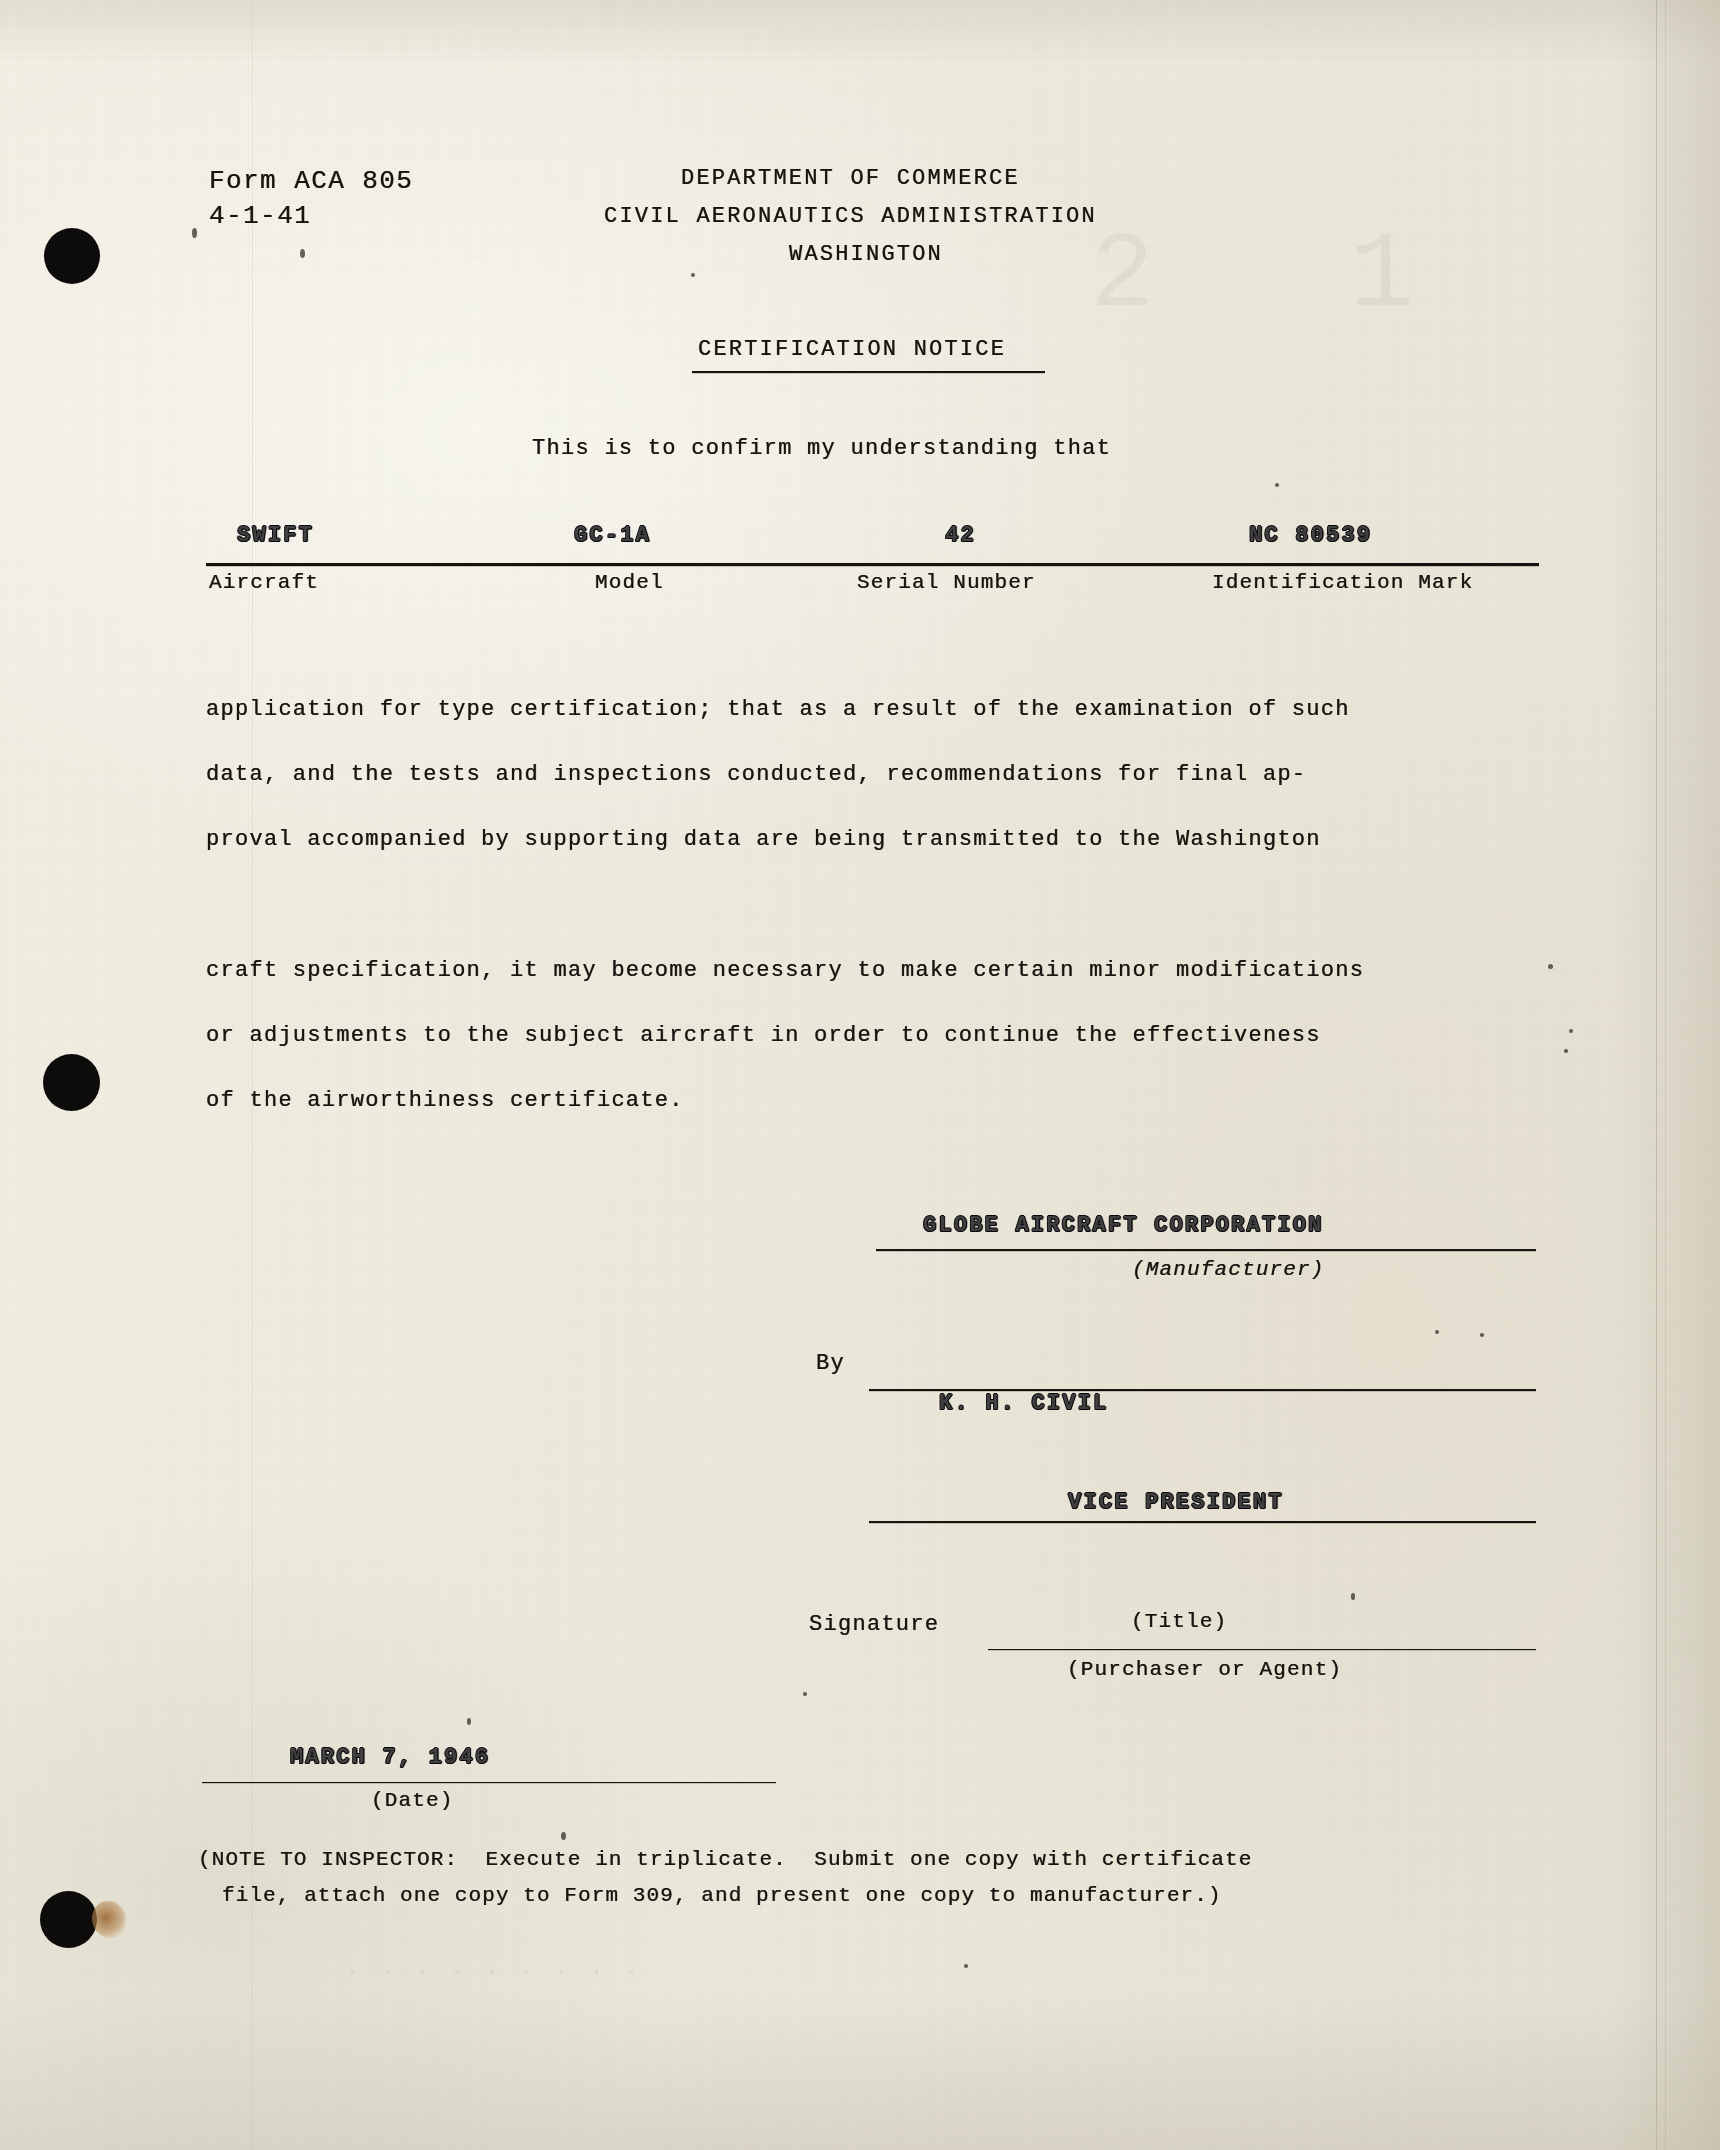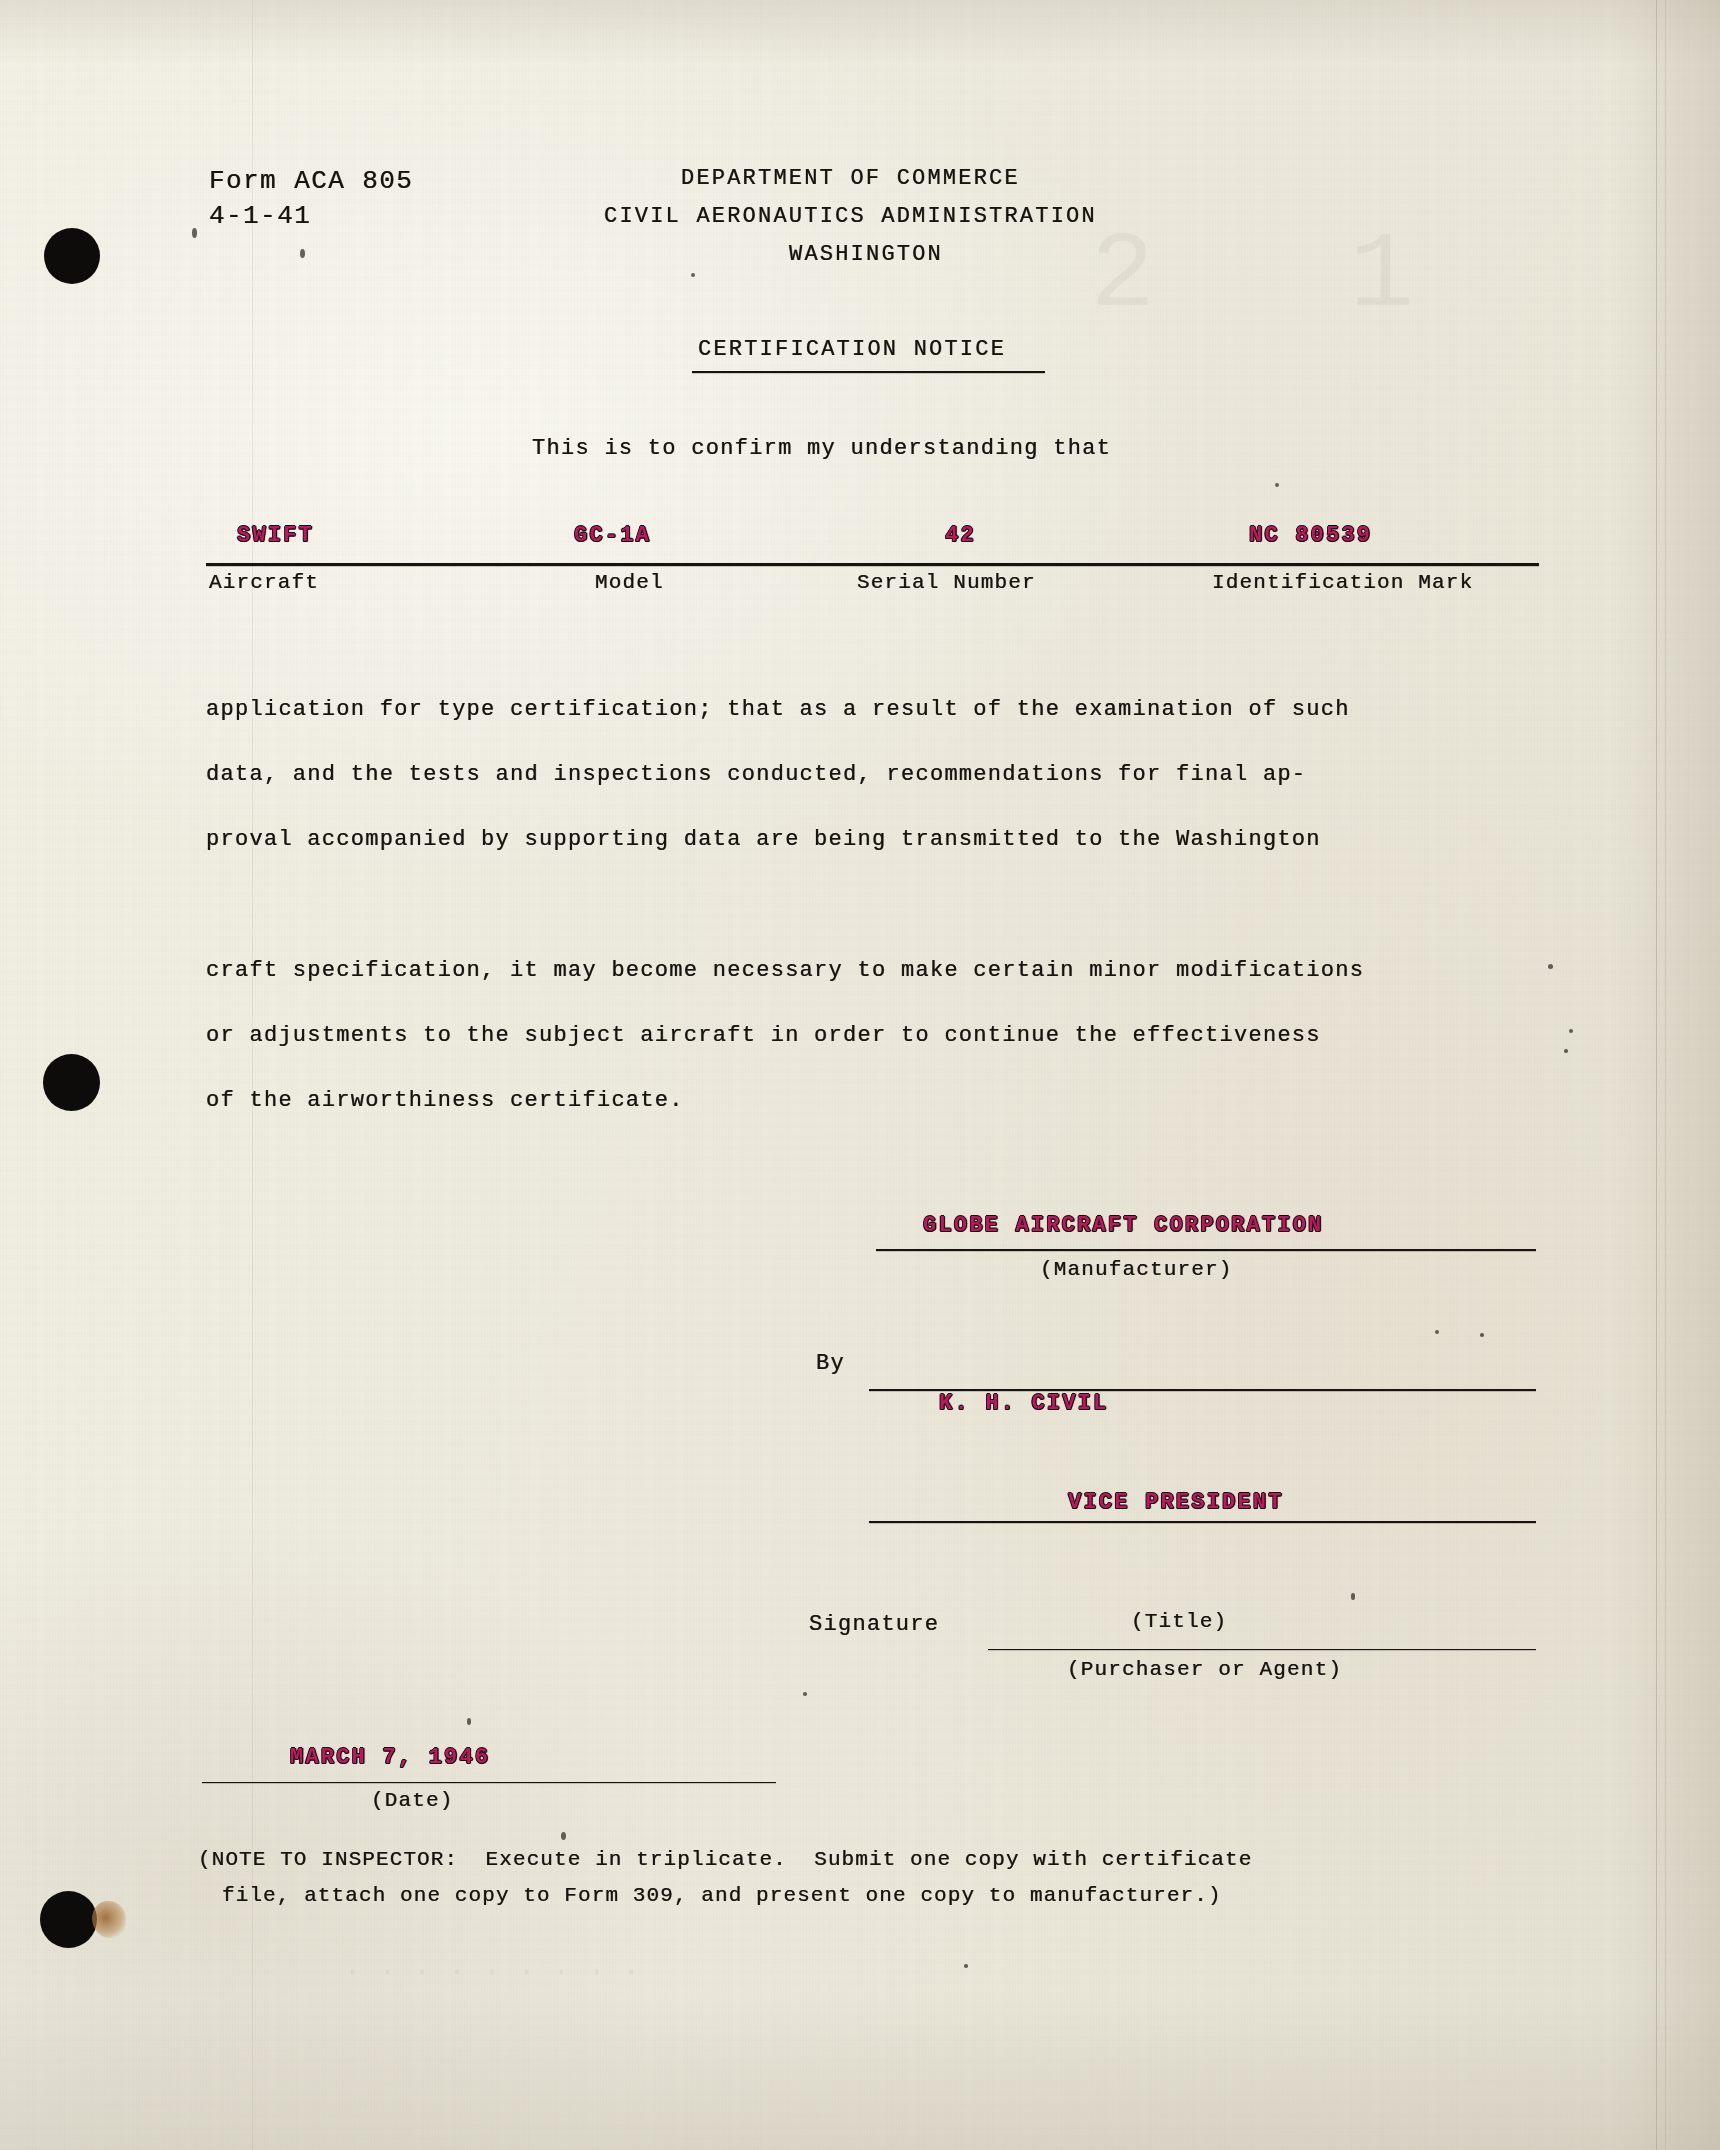--- a/index.html
+++ b/index.html
@@ -96,21 +96,21 @@
   }
   .sz-form   { font-size: 26px; }
   .sz-head   { font-size: 22px; letter-spacing: 0.10em; }
   .sz-body   { font-size: 22px; letter-spacing: 0.058em; }
   .sz-label  { font-size: 21px; letter-spacing: 0.055em; }
   .sz-note   { font-size: 21px; letter-spacing: 0.052em; }
 
   
   .filled {
     font-weight: bold;
-    color: #be185d;
+    color: #404040;
     letter-spacing: 0.10em;
     text-shadow:
       0.9px 0 0 #07060a,
       -0.8px 0 0 #07060a,
       0 0.8px 0 #07060a,
       0 -0.6px 0 #07060a,
       0.8px 0.8px 0 rgba(7,6,10,0.8),
       -0.7px 0.7px 0 rgba(7,6,10,0.7),
       1.4px 0.3px 0.9px rgba(7,6,10,0.45);
     filter: blur(0.3px);
@@ -188,21 +188,21 @@
 
   <div class="t sz-body" style="left:206px; top:697px;">application for type certification; that as a result of the examination of such</div>
   <div class="t sz-body" style="left:206px; top:762px;">data, and the tests and inspections conducted, recommendations for final ap-</div>
   <div class="t sz-body" style="left:206px; top:827px;">proval accompanied by supporting data are being transmitted to the Washington</div>
   <div class="t sz-body" style="left:206px; top:958px;">craft specification, it may become necessary to make certain minor modifications</div>
   <div class="t sz-body" style="left:206px; top:1023px;">or adjustments to the subject aircraft in order to continue the effectiveness</div>
   <div class="t sz-body" style="left:206px; top:1088px;">of the airworthiness certificate.</div>
 
   <div class="t sz-body filled" style="left:923px; top:1213px;">GLOBE AIRCRAFT CORPORATION</div>
   <div class="rule" style="left:876px; top:1249px; width:660px;"></div>
-  <div class="t sz-label" style="left:1040px; top:1258px;">(Manufacturer)</div>
+  <div class="t sz-label" style="left:1132px; top:1258px;font-style:italic;">(Manufacturer)</div>
 
   <div class="t sz-body" style="left:816px; top:1351px;">By</div>
   <div class="rule" style="left:869px; top:1389px; width:667px;"></div>
   <div class="t sz-body filled" style="left:939px; top:1391px;">K. H. CIVIL</div>
 
   <div class="t sz-body filled" style="left:1068px; top:1490px;">VICE PRESIDENT</div>
   <div class="rule" style="left:869px; top:1521px; width:667px;"></div>
   <div class="t sz-label" style="left:1131px; top:1610px;">(Title)</div>
 
   <div class="t sz-body" style="left:809px; top:1612px;">Signature</div>

